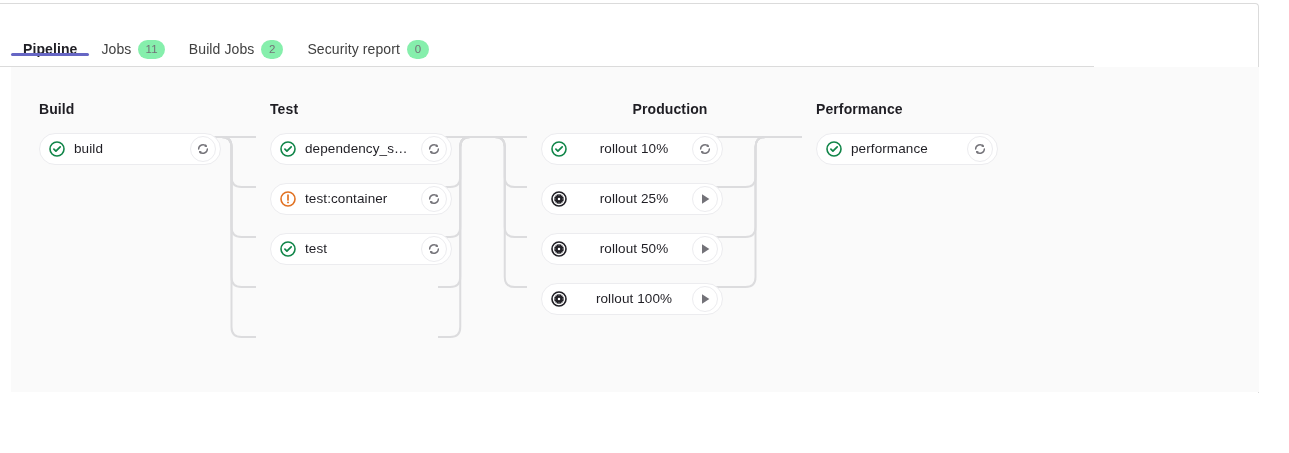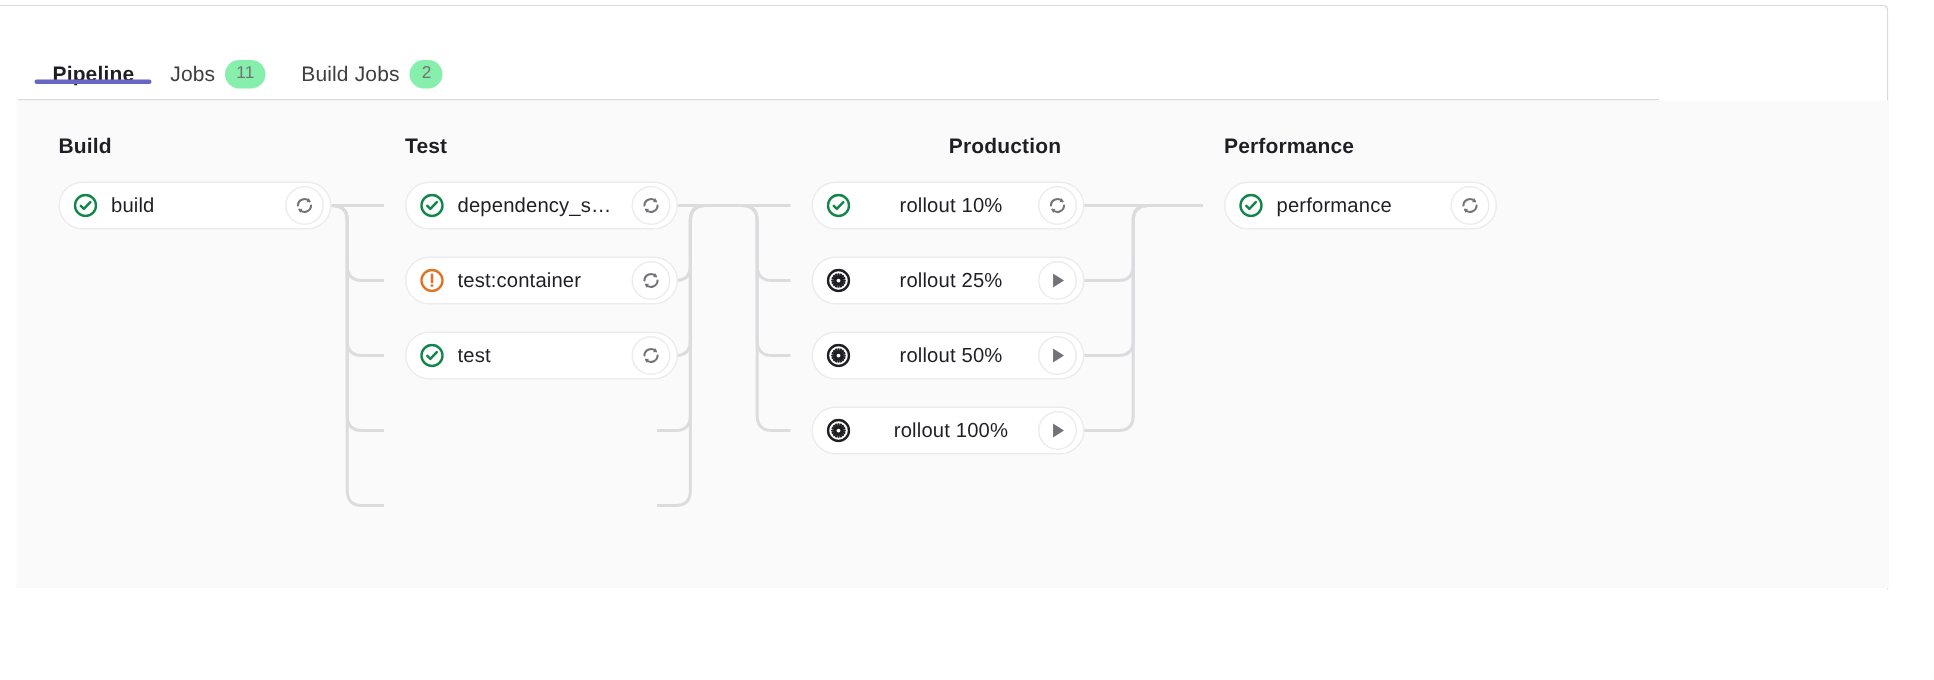--- a/index.html
+++ b/index.html
@@ -28,21 +28,21 @@
     height: 390px;
     background: #ffffff;
     border-top: 1px solid #dbdbdb;
     border-right: 1px solid #dbdbdb;
     border-top-right-radius: 4px;
   }
 
   
   .tabbar {
     position: absolute;
-    left: 12px; top: 22px;
+    left: 0; top: 22px;
     width: 1094px;
     height: 45px;
     border-bottom: 1px solid #dbdbdb;
   }
   .tabs {
     position: absolute;
     left: 11px; top: 0;
     display: flex;
     align-items: flex-start;
     height: 45px;
@@ -110,21 +110,21 @@
   }
 
   .stages {
     position: absolute;
     left: 0; top: 0;
     width: 1248px; height: 325px;
   }
 
   .stage {
     position: absolute;
-    top: 0;
+    top: 12px;
     width: 272px;
   }
   .stage-title {
     font-size: 14px;
     font-weight: 700;
     color: #1f1e24;
     line-height: 18px;
     margin: 21px 0 0 14px;
     letter-spacing: .1px;
   }
@@ -192,20 +192,25 @@
           <span class="underline"></span>
         </div>
         <div class="tab">
           <span class="tab-label">Jobs</span>
           <span class="badge">11</span>
           <span class="underline"></span>
         </div>
         <div class="tab">
           <span class="tab-label">Build Jobs</span>
           <span class="badge">2</span>
+          <span class="underline"></span>
+        </div>
+        <div class="tab">
+          <span class="tab-label">Security report</span>
+          <span class="badge">0</span>
           <span class="underline"></span>
         </div>
       </div>
   </div>
 
   <div class="graph">
     <svg class="edges" id="edges" viewBox="0 0 1248 325">
         <path d="M196 70 H245" fill="none" stroke="#dcdcde" stroke-width="2"></path>
         <path d="M196 70 H210.5 Q220.5 70 220.5 80 V110 Q220.5 120 230.5 120 H245" fill="none" stroke="#dcdcde" stroke-width="2"></path>
         <path d="M196 70 H210.5 Q220.5 70 220.5 80 V160 Q220.5 170 230.5 170 H245" fill="none" stroke="#dcdcde" stroke-width="2"></path>

